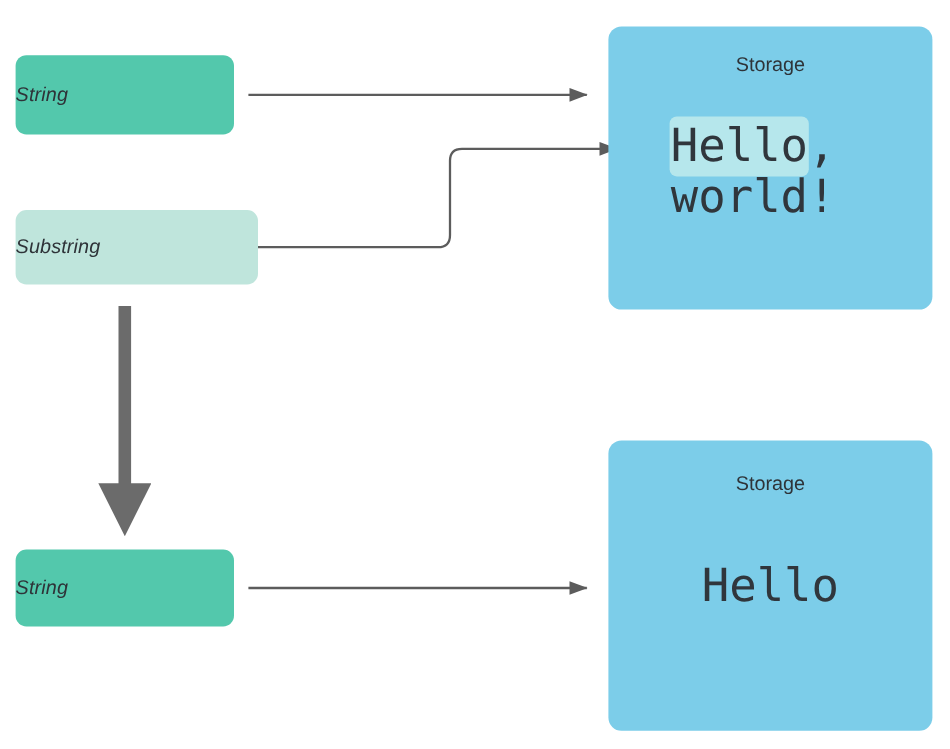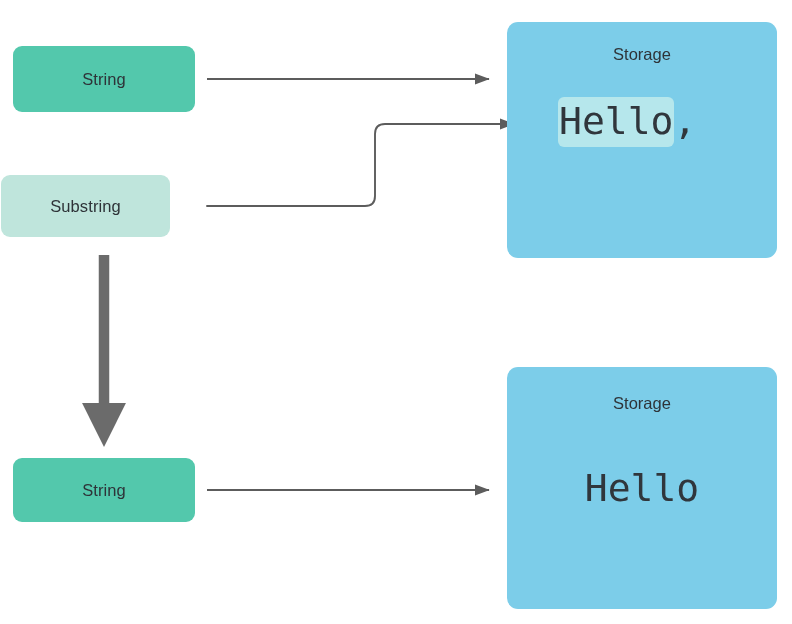--- a/index.html
+++ b/index.html
@@ -15,22 +15,22 @@
     width: 792px;
     height: 624px;
     background: #ffffff;
     overflow: hidden;
   }
   .node-box {
     position: absolute;
     border-radius: 9px;
     display: flex;
     align-items: center;
-    justify-content: center;
     box-sizing: border-box;
+    font-style: italic;
   }
   .node-label {
     font-family: "Liberation Sans", sans-serif;
     font-size: 16.5px;
     color: #2e3338;
     letter-spacing: 0.1px;
     line-height: 1;
     user-select: none;
   }
   .storage-box {
@@ -95,31 +95,31 @@
 
     <path d="M 104 255 L 104 428" fill="none" stroke="#6b6b6b" stroke-width="10.5" marker-end="url(#ah-thick)"></path>
 
     <path d="M 207 490 L 489 490" fill="none" stroke="#5c5c5c" stroke-width="1.9" marker-end="url(#ah)"></path>
   </svg>
 
   <div class="node-box" style="left:13px; top:46px; width:182px; height:66px; background:#53c8ac;">
     <span class="node-label">String</span>
   </div>
 
-  <div class="node-box" style="left:1px; top:175px; width:169px; height:62px; background:#bfe5dc;">
+  <div class="node-box" style="left:13px; top:175px; width:202px; height:62px; background:#bfe5dc;">
     <span class="node-label">Substring</span>
   </div>
 
   <div class="node-box" style="left:13px; top:458px; width:182px; height:64px; background:#53c8ac;">
     <span class="node-label">String</span>
   </div>
 
   <div class="storage-box" style="left:507px; top:22px; width:270px; height:236px; background:#7ccde9;">
     <div class="storage-title" style="top:24px;">Storage</div>
-    <div class="mono-text" style="left:32px; top:78px;margin-left:20px;"><span class="hl" style="background:#b6e7ec;">Hello</span><span>,</span><br></div>
+    <div class="mono-text" style="left:32px; top:78px;margin-left:20px;"><span class="hl" style="background:#b6e7ec;">Hello</span><span>,</span><br><span>world!</span></div>
   </div>
 
   <div class="storage-box" style="left:507px; top:367px; width:270px; height:242px; background:#7ccde9;">
     <div class="storage-title" style="top:28px;">Storage</div>
     <div class="mono-text" style="left:0; top:0; width:270px; height:242px; display:flex;
                 align-items:center; justify-content:center;"><span>Hello</span></div>
   </div>
 
 </div>
 

